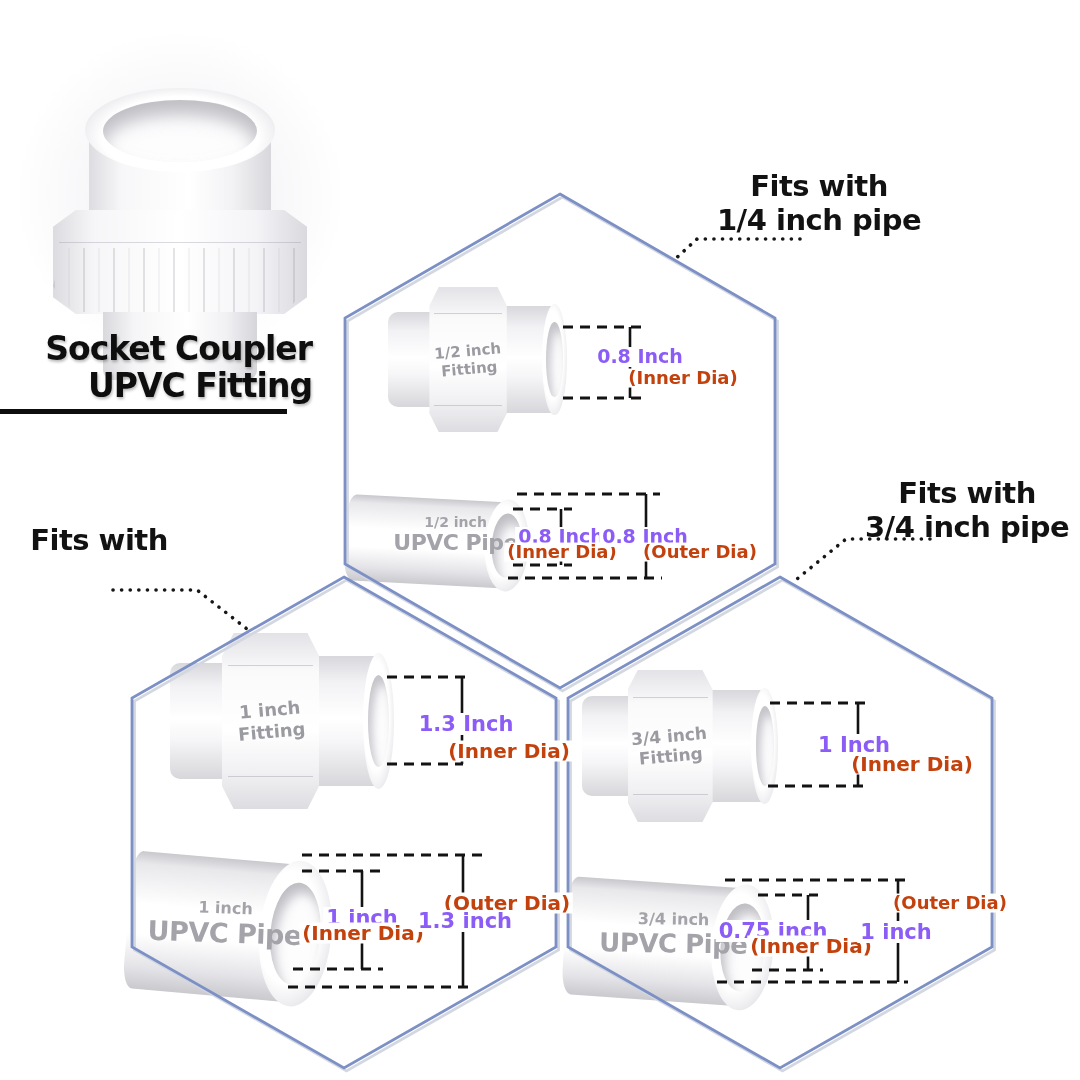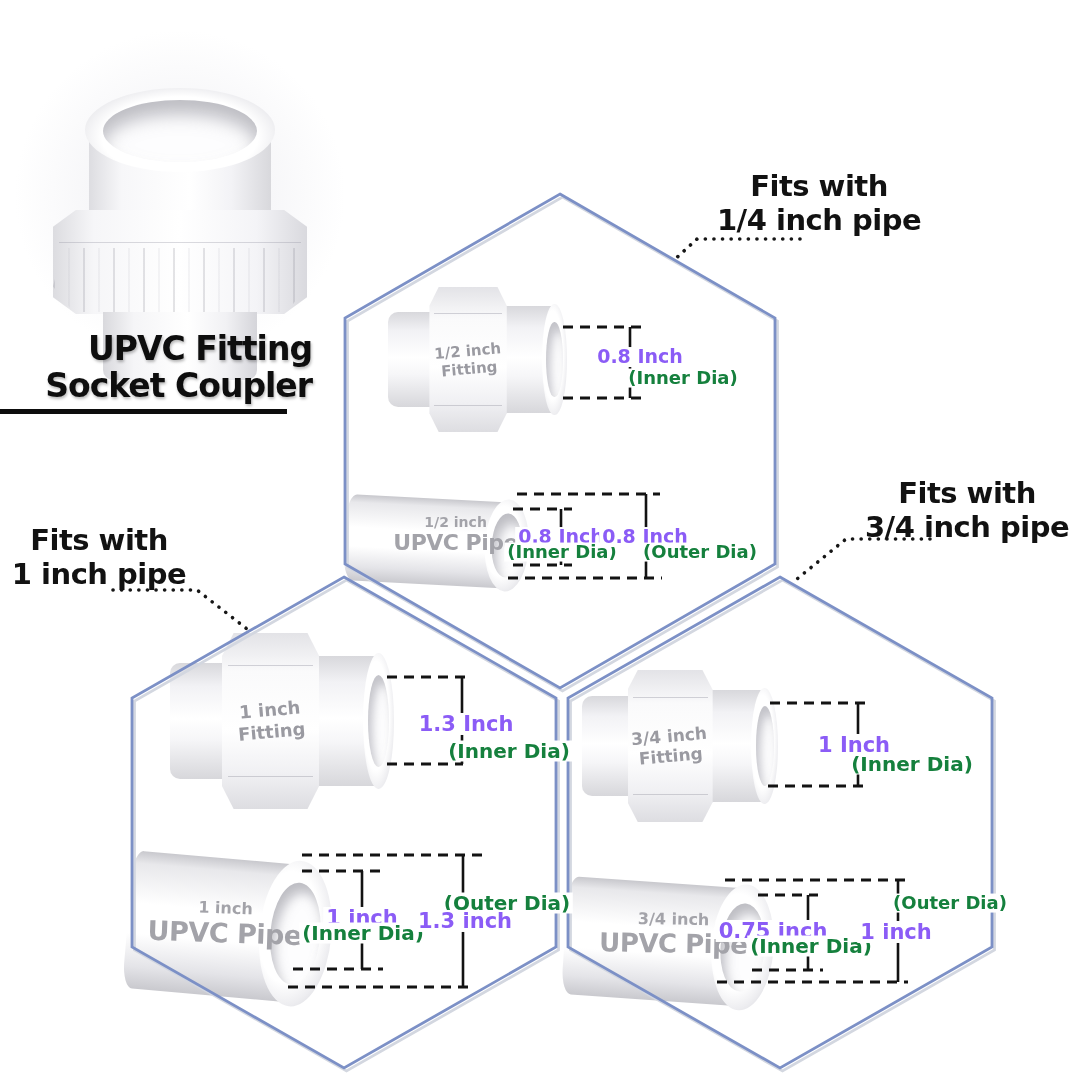--- a/index.html
+++ b/index.html
@@ -88,21 +88,21 @@
   .pipe2 .p-open{left:132px;width:72px;}
   .pipe2 .p-label{left:20px;top:40px;} .pipe2 .p-line1{font-size:16px;} .pipe2 .p-line2{font-size:27px;letter-spacing:-0.5px;}
   .pipe3{left:565px;top:876px;width:178px;height:118px;transform:rotate(4deg);}
   .pipe3 .p-open{left:147px;width:62px;}
   .pipe3 .p-label{left:34px;top:26px;} .pipe3 .p-line1{font-size:16px;} .pipe3 .p-line2{font-size:26px;letter-spacing:-0.5px;}
 
   
   .dim{position:absolute;transform:translate(-50%,-50%);white-space:nowrap;font-weight:700;
     background:#ffffff;padding:0 3px;line-height:1.05;}
   .dimv{color:#8b5cf6;font-size:19px;}
-  .diml{color:#15803d;font-size:18px;}
+  .diml{color:#c2410c;font-size:18px;}
   .big.dimv{font-size:21px;}
   .big.diml{font-size:20px;}
 </style>
 </head>
 <body>
 
 <div class="canvas">
 
   <div class="imgLayer">
 
@@ -238,32 +238,31 @@
       <path d="M463,855 V987"></path>
       <path d="M858,703 V786"></path>
       <path d="M808,895 V970"></path>
       <path d="M898,880 V982"></path>
     </g>
   </svg>
 
   <div class="textLayer">
 
     <div class="title">
+      <div>Socket Coupler</div>
       <div>UPVC Fitting</div>
-      <div>Socket Coupler</div>
     </div>
     <div class="titleUnderline"></div>
 
     <div class="callout co1">
       <div>Fits with</div>
       <div>1/4 inch pipe</div>
     </div>
     <div class="callout co2">
       <div>Fits with</div>
-      <div>1 inch pipe</div>
     </div>
     <div class="callout co3">
       <div>Fits with</div>
       <div>3/4 inch pipe</div>
     </div>
 
     <span class="dim dimv" style="left:640px;top:357px">0.8 Inch</span>
     <span class="dim diml" style="left:683px;top:378px">(Inner Dia)</span>
     <span class="dim dimv" style="left:561px;top:537px">0.8 Inch</span>
     <span class="dim diml" style="left:562px;top:552px">(Inner Dia)</span>

